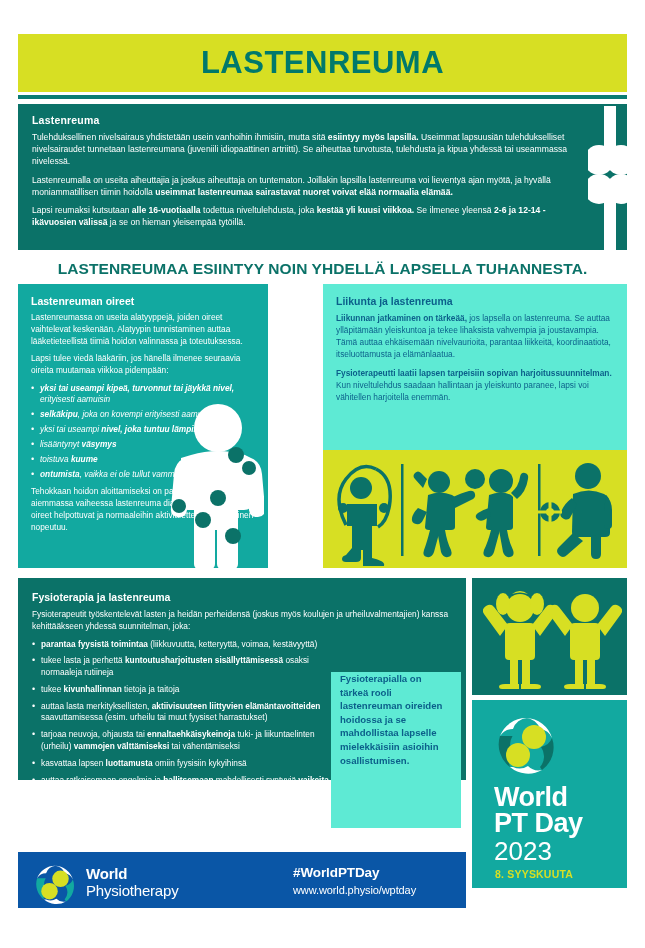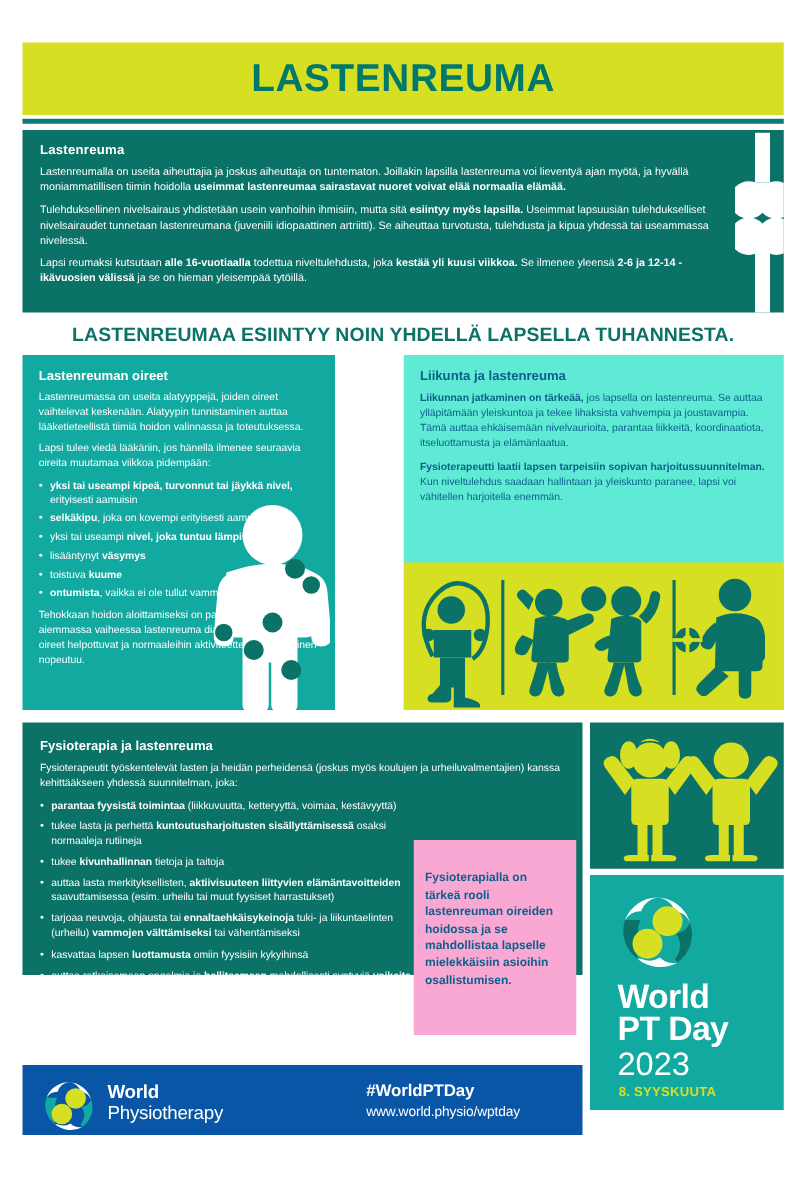--- a/index.html
+++ b/index.html
@@ -51,21 +51,21 @@
   
   .col-left {
     position:absolute; left:18px; top:284px; width:250px; height:284px;
     background:#12a9a0; color:#ffffff; padding:11px 13px 8px 13px; overflow:hidden;
   }
   .col-left h3 { font-size:10.5px; font-weight:bold; margin-bottom:5px; }
   .col-left p { font-size:8.3px; line-height:1.42; margin-bottom:6px; max-width:265px;}
   .col-left ul { list-style:none; margin:0 0 6px 0; }
   .col-left li {
     font-size:8.3px; line-height:1.38; margin-bottom:3.5px;
-    padding-left:9px; position:relative; max-width:225px;
+    padding-left:9px; position:relative; max-width:225px;font-style:italic;
   }
   .col-left li::before {
     content:"•"; position:absolute; left:0; top:-1px; font-size:9px;
   }
   .col-left b { font-weight:bold; }
   .child-fig { position:absolute; right:4px; bottom:0px; }
 
   .col-right {
     position:absolute; left:323px; top:284px; width:304px; height:284px;
     background:#5eead4; color:#0b5f8a; overflow:hidden;
@@ -89,21 +89,21 @@
   .physio li {
     font-size:8.3px; line-height:1.42; margin-bottom:5px;
     padding-left:9px; position:relative;
   }
   .physio li::before { content:"•"; position:absolute; left:0; top:-1px; font-size:9px; }
   .physio b { font-weight:bold; }
   .physio .narrow { max-width:300px; }
 
   .callout {
     position:absolute; left:331px; top:672px; width:130px; height:156px;
-    background:#f9a8d4; color:#0b5f8a; padding:24px 9px;
+    background:#5eead4; color:#0b5f8a; padding:0 9px;
     font-size:9.6px; font-weight:bold; line-height:1.42;
   }
 
   
   .kids-box {
     position:absolute; left:472px; top:578px; width:155px; height:117px;
     background:#0b7268; overflow:hidden;
   }
   .wptday-box {
     position:absolute; left:472px; top:700px; width:155px; height:188px;
@@ -131,22 +131,22 @@
 
 <div class="page">
 
   <div class="title-band">
     <div class="title">LASTENREUMA</div>
   </div>
   <div class="title-rule"></div>
 
   <div class="intro">
     <h2>Lastenreuma</h2>
+    <p><span>Tulehduksellinen nivelsairaus yhdistetään usein vanhoihin ihmisiin, mutta sitä </span><b>esiintyy myös lapsilla.</b><span> Useimmat lapsuusiän tulehdukselliset nivelsairaudet tunnetaan lastenreumana (juveniili idiopaattinen artriitti). Se aiheuttaa turvotusta, tulehdusta ja kipua yhdessä tai useammassa nivelessä.</span></p>
     <p><span>Lastenreumalla on useita aiheuttajia ja joskus aiheuttaja on tuntematon. Joillakin lapsilla lastenreuma voi lieventyä ajan myötä, ja hyvällä moniammatillisen tiimin hoidolla </span><b>useimmat lastenreumaa sairastavat nuoret voivat elää normaalia elämää.</b></p>
-    <p><span>Tulehduksellinen nivelsairaus yhdistetään usein vanhoihin ihmisiin, mutta sitä </span><b>esiintyy myös lapsilla.</b><span> Useimmat lapsuusiän tulehdukselliset nivelsairaudet tunnetaan lastenreumana (juveniili idiopaattinen artriitti). Se aiheuttaa turvotusta, tulehdusta ja kipua yhdessä tai useammassa nivelessä.</span></p>
     <p><span>Lapsi reumaksi kutsutaan </span><b>alle 16-vuotiaalla</b><span> todettua niveltulehdusta, joka </span><b>kestää yli kuusi viikkoa.</b><span> Se ilmenee yleensä </span><b>2-6 ja 12-14 -ikävuosien välissä</b><span> ja se on hieman yleisempää tytöillä.</span></p>
   </div>
 
   <div class="bone-box">
     <svg class="bone-svg" width="56" height="146" viewBox="0 0 56 146">
       <g fill="#ffffff">
         <path d="M22 0 h12 v40 h-12 z"></path>
         <ellipse cx="17" cy="54" rx="15" ry="15"></ellipse>
         <ellipse cx="39" cy="54" rx="15" ry="15"></ellipse>
         <rect x="18" y="40" width="20" height="20"></rect>

